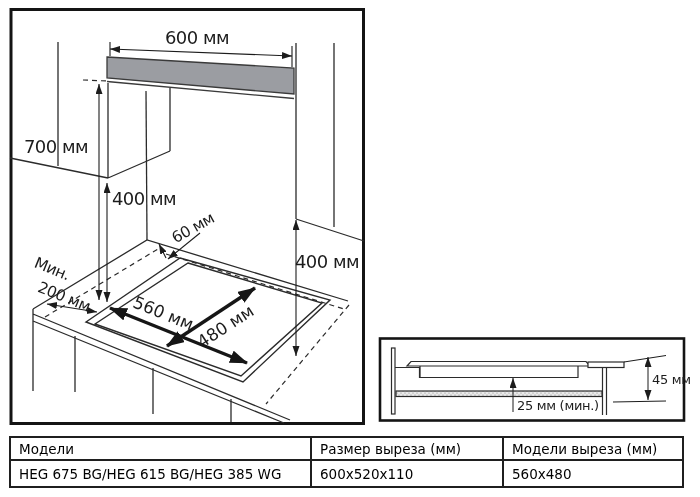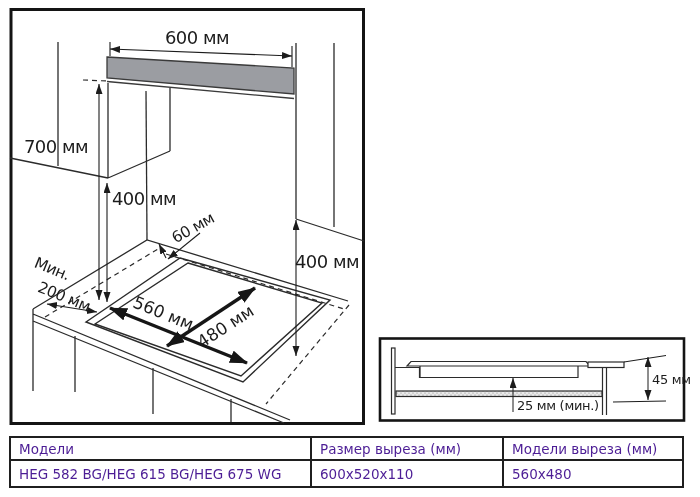--- a/index.html
+++ b/index.html
@@ -7,21 +7,21 @@
     position:relative;width:700px;height:497px;background:#ffffff;overflow:hidden;
     font-family:"DejaVu Sans",sans-serif;color:#1c1c1c;
   }
   svg text{font-family:"DejaVu Sans",sans-serif;fill:#1c1c1c;}
   .dim-big{font-size:18px;letter-spacing:-0.5px;}
   .dim-mid{font-size:15.5px;letter-spacing:-0.5px;}
   .dim-small{font-size:13px;letter-spacing:-0.3px;}
   #spec-table{
     position:absolute;left:9px;top:436px;width:643px;height:46px;
     border-collapse:collapse;table-layout:fixed;
-    font-size:13.5px;color:#4c1d95;border-radius:8px;
+    font-size:13.5px;color:#000000;border-radius:8px;
   }
   #spec-table td{
     border:2px solid #1f1f1f;padding:0 0 0 8px;vertical-align:middle;
     white-space:nowrap;overflow:hidden;
   }
   #spec-table tr.hdr td{height:21px;}
   #spec-table tr.row td{height:25px;}
   .c1{width:291px;} .c2{width:182px;} .c3{width:170px;}
 </style>
 </head>
@@ -158,20 +158,20 @@
   </svg>
 
   <table id="spec-table">
     <tbody>
         <tr class="hdr">
       <td class="c1">Модели</td>
       <td class="c2">Размер выреза (мм)</td>
       <td class="c3">Модели выреза (мм)</td>
     </tr>
     <tr class="row">
-      <td class="c1">HEG 582 BG/HEG 615 BG/HEG 675 WG</td>
+      <td class="c1">HEG 675 BG/HEG 615 BG/HEG 385 WG</td>
       <td class="c2">600x520x110</td>
       <td class="c3">560x480</td>
     </tr>
   </tbody>
     </table>
 
 </div>
 
 </body></html>

